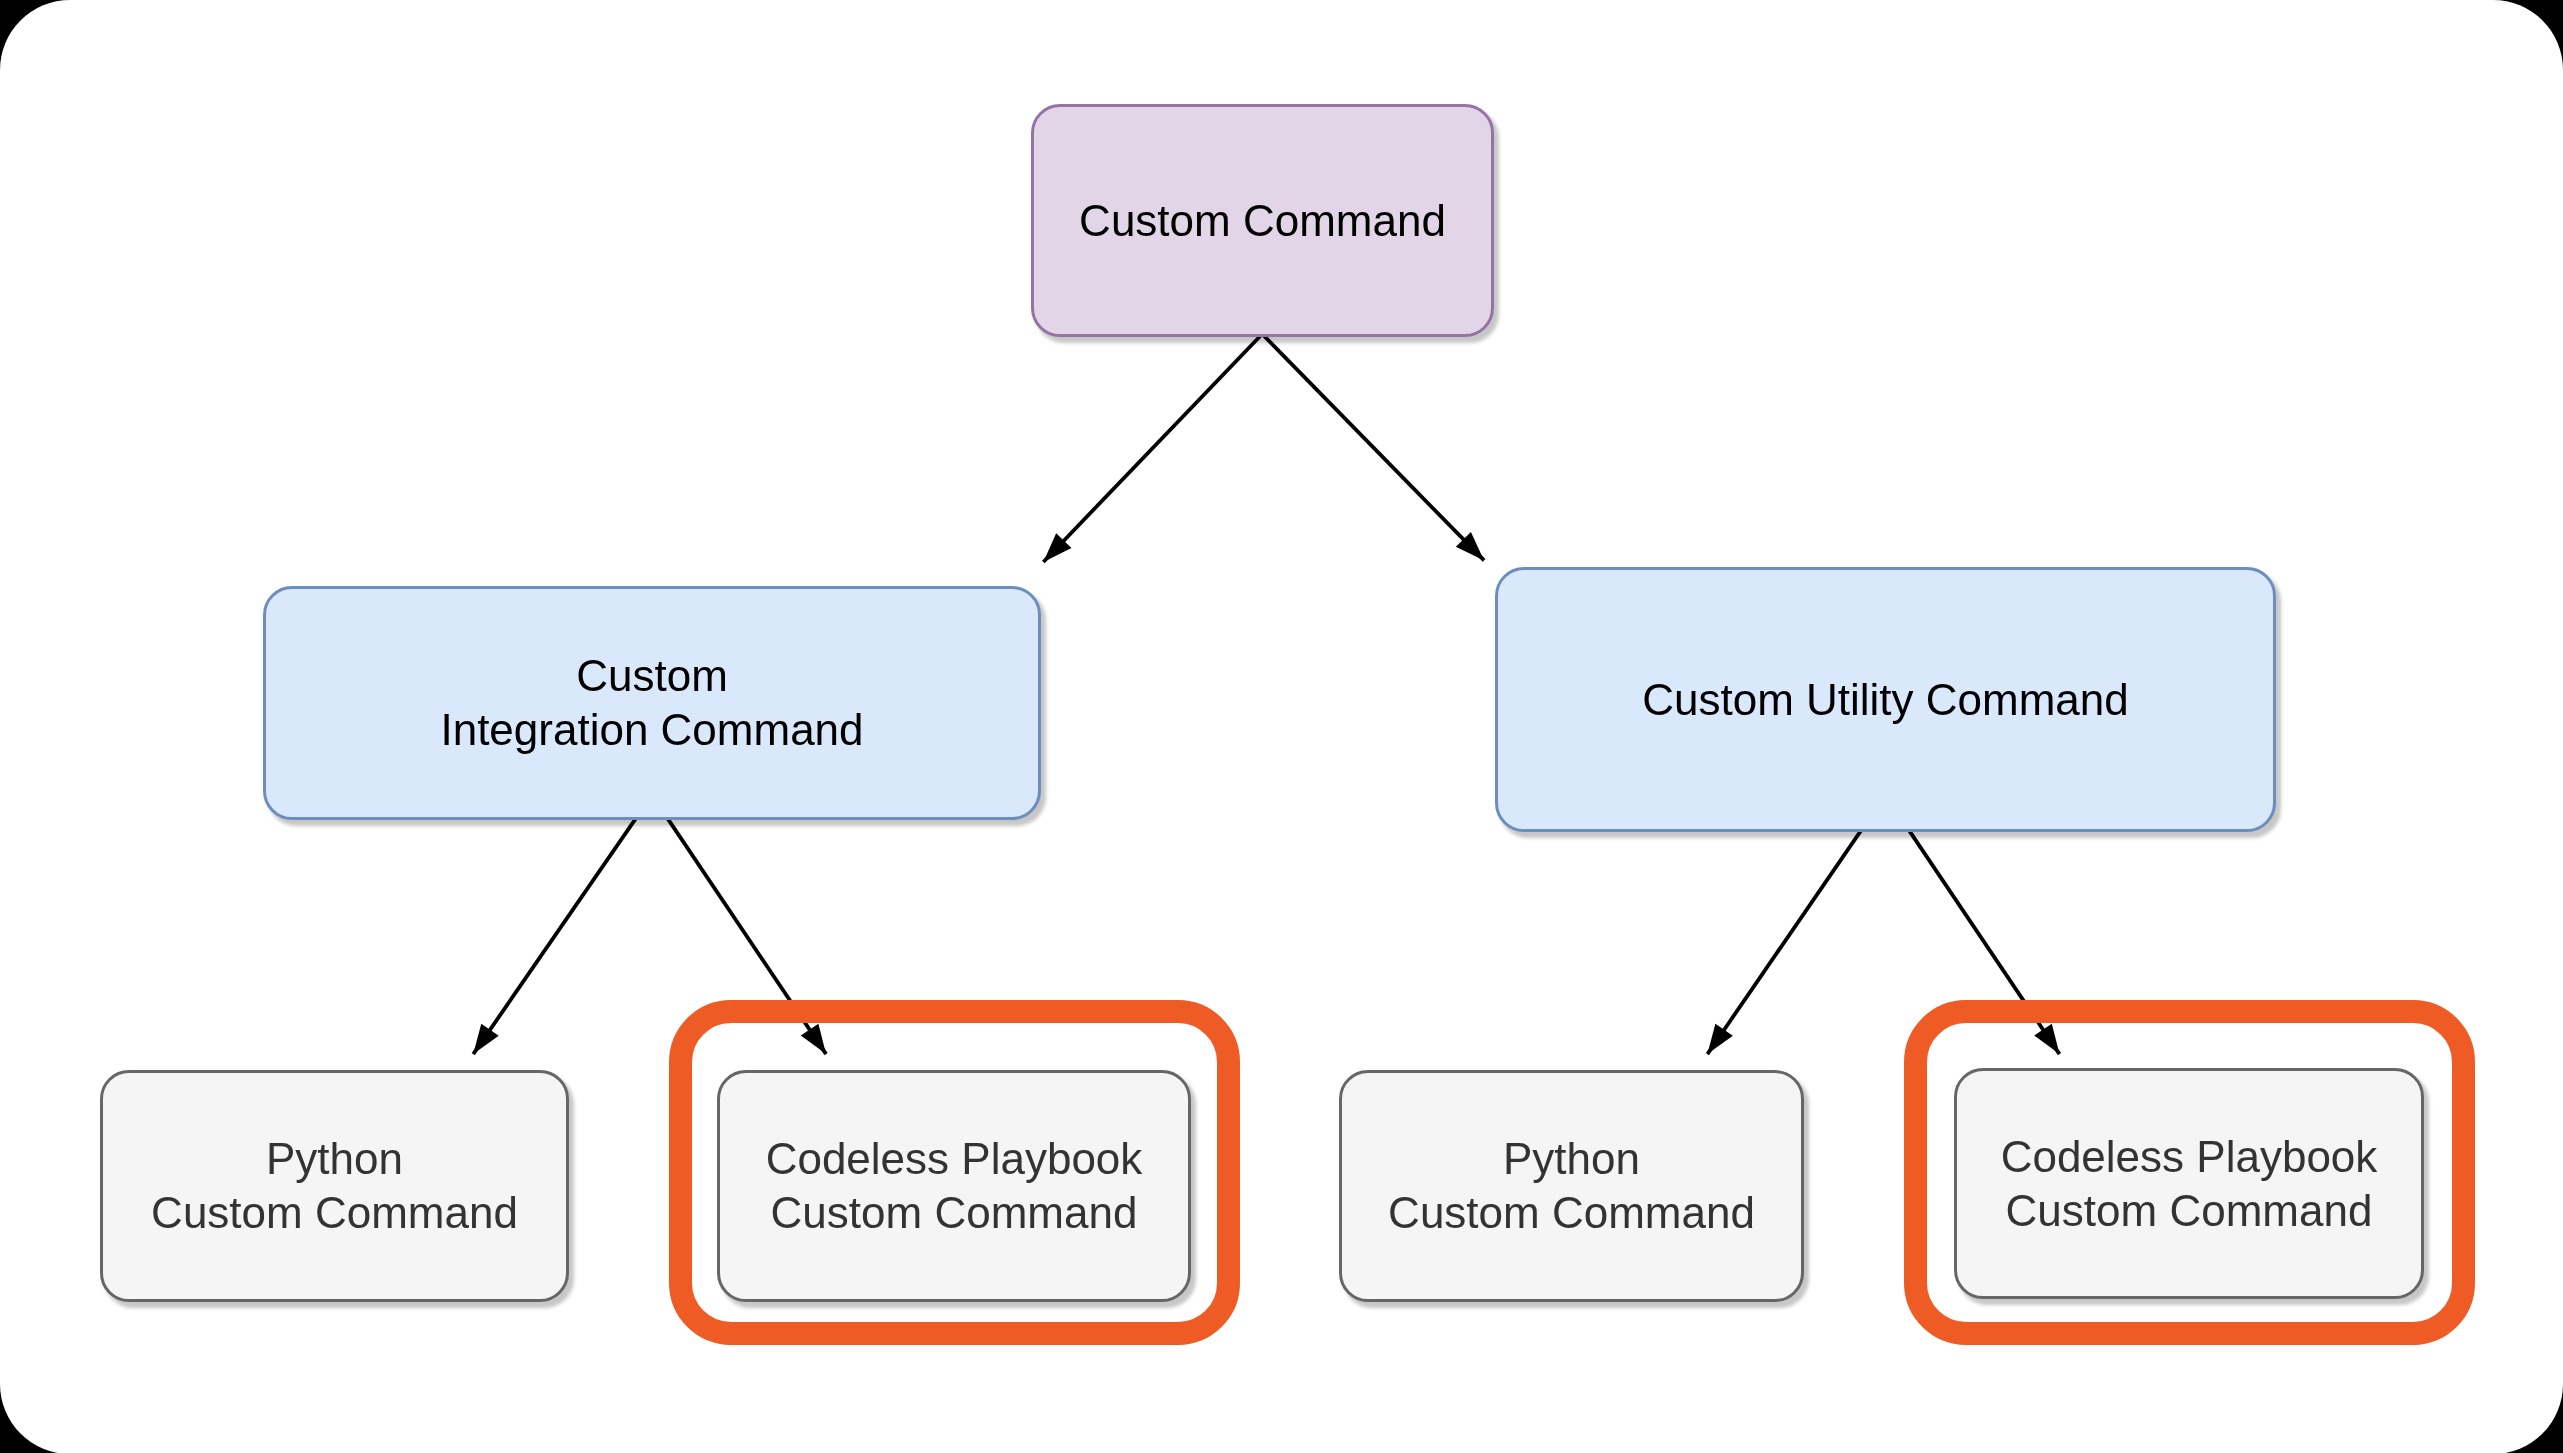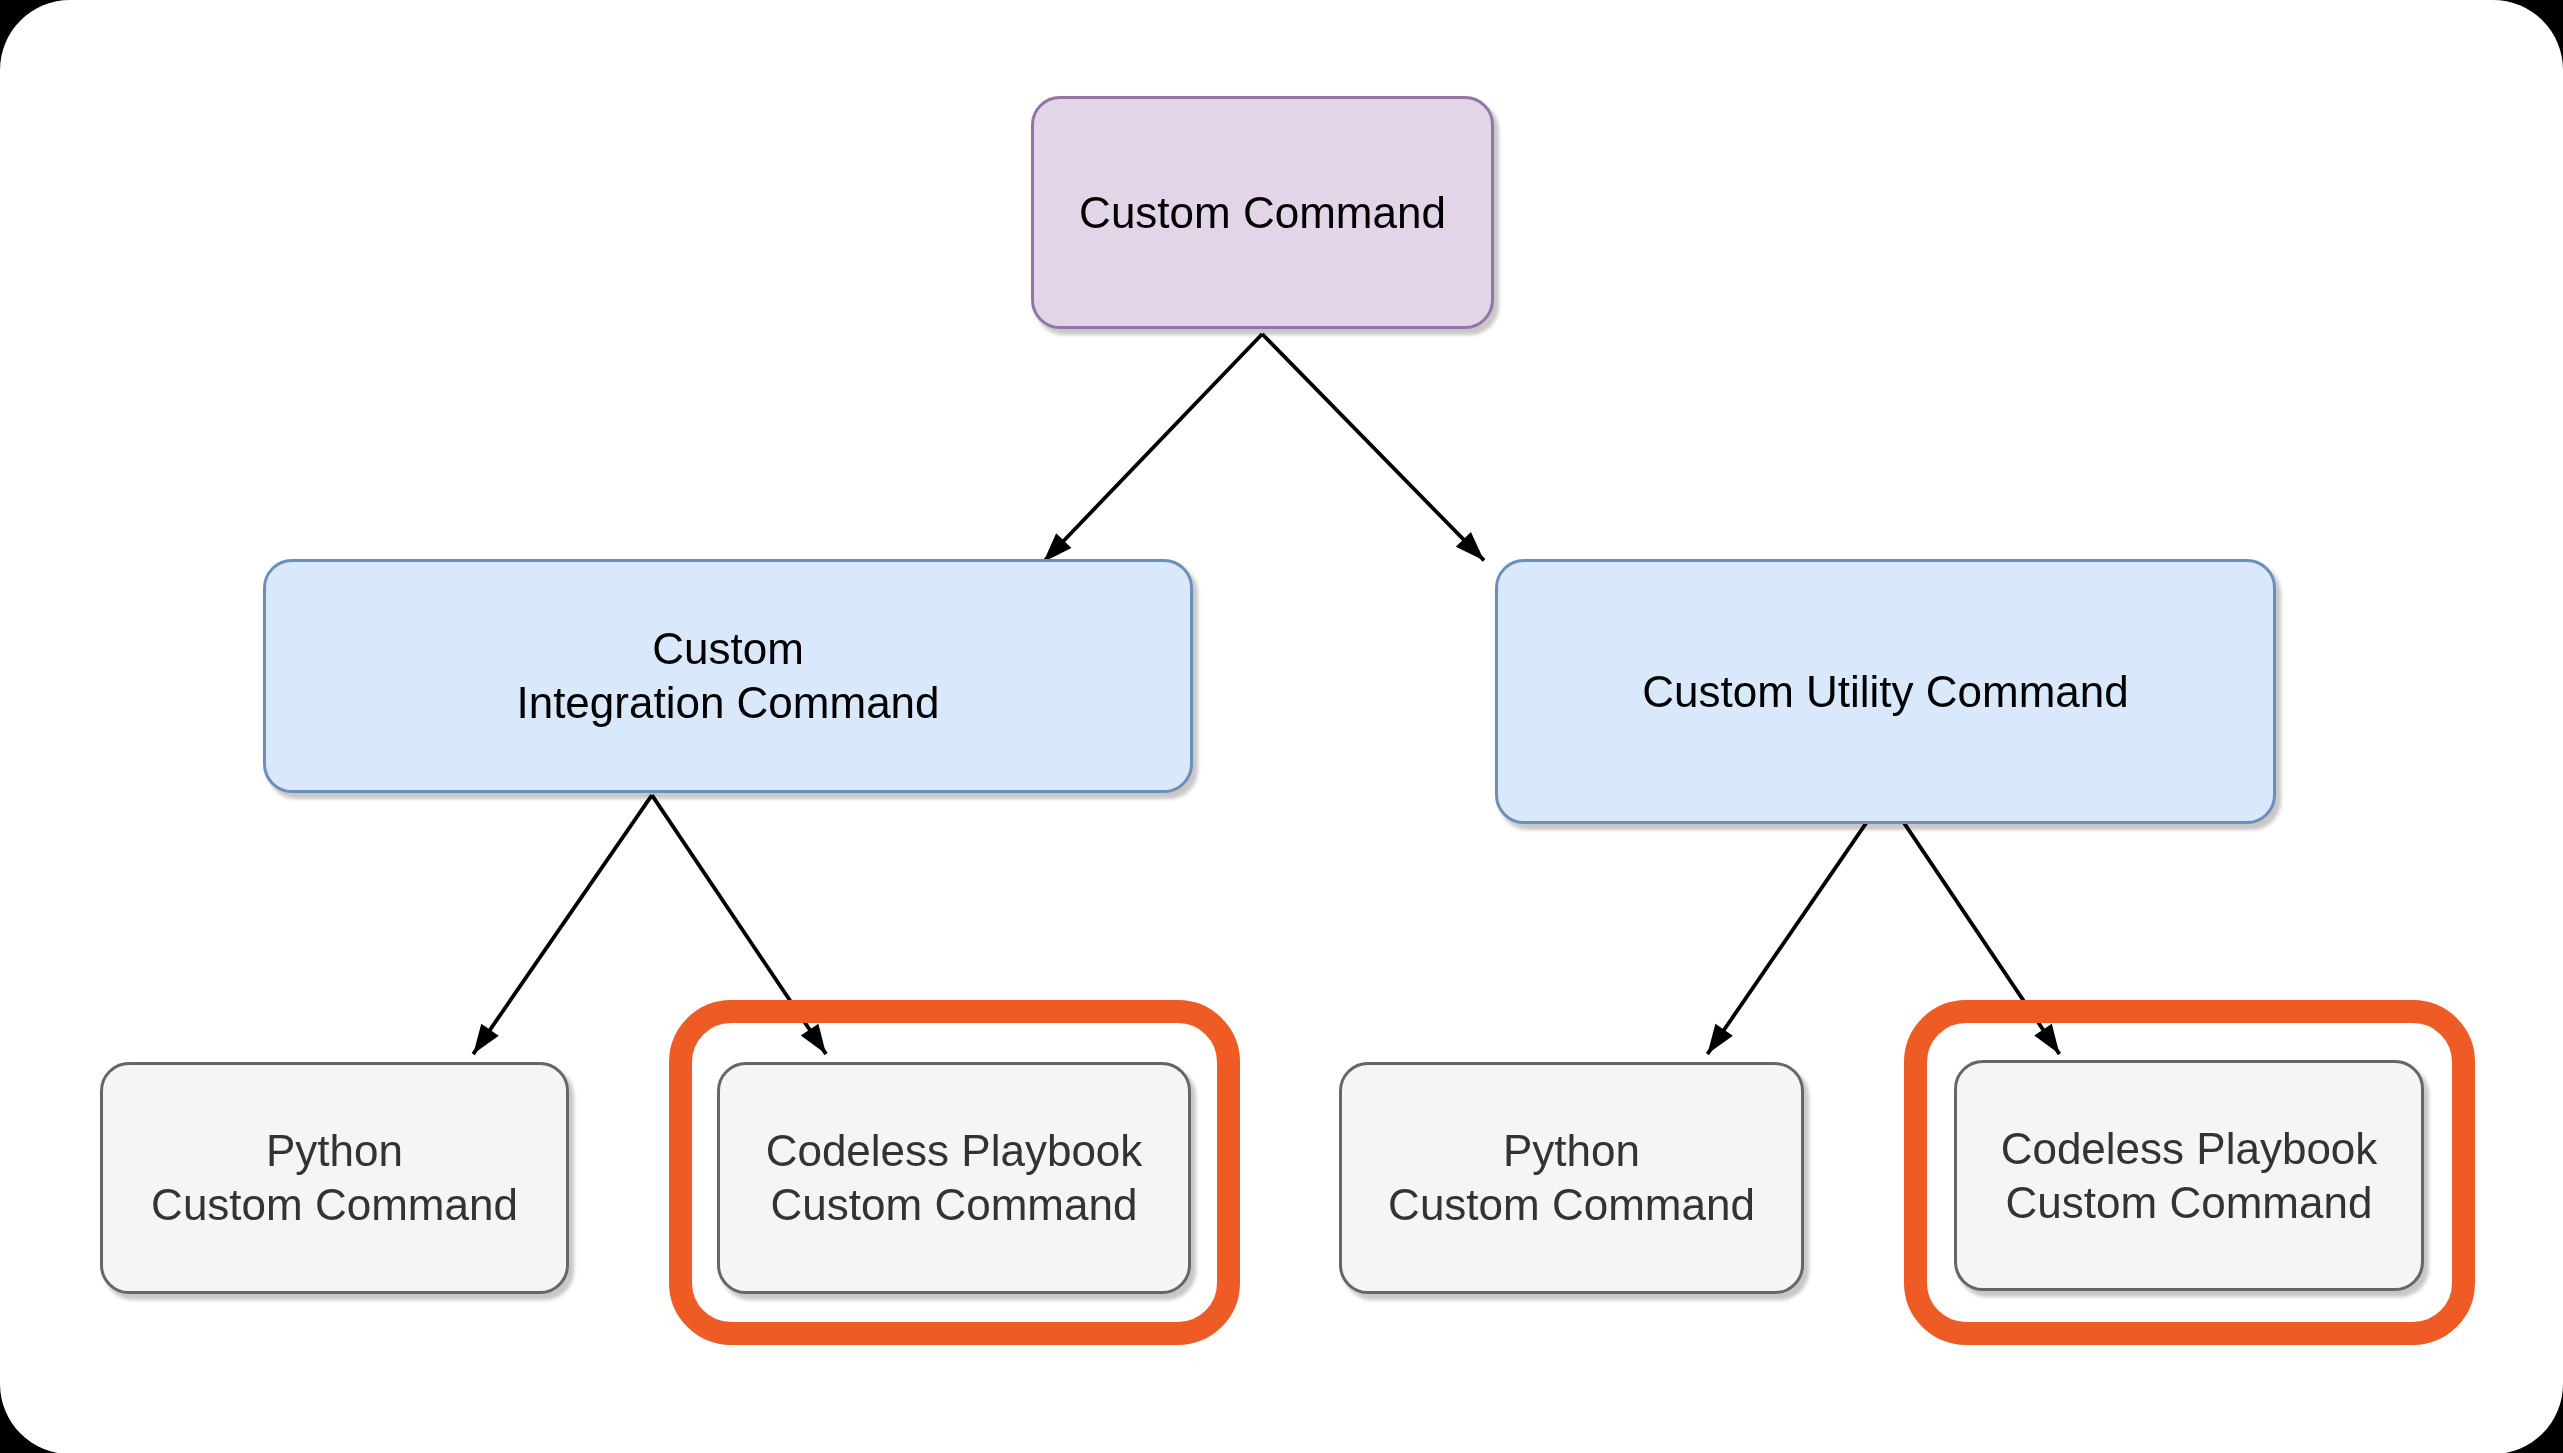--- a/index.html
+++ b/index.html
@@ -36,39 +36,40 @@
     box-sizing: border-box;
     border-radius: 29px;
     display: flex;
     align-items: center;
     justify-content: center;
     text-align: center;
     font-size: 44px;
     line-height: 1.22;
     color: var(--text, #000);
     box-shadow: 4.5px 5.3px 3.8px rgba(0,0,0,0.22);
+    margin-top: 8px;
   }
   .node .label { white-space: pre-line; }
 
   .node.purple {
     background: var(--purple-fill, #E1D5E7);
     border: 3px solid var(--purple-stroke, #9673A6);
   }
   .node.blue {
     background: var(--blue-fill, #DAE8FC);
     border: 3px solid var(--blue-stroke, #6C8EBF);
   }
   .node.gray {
     background: var(--gray-fill, #F5F5F5);
     border: 3px solid var(--gray-stroke, #666666);
     color: var(--text-muted, #333);
   }
 
   #node-root        { left: 1031px; top: 96px;  width: 463px;  height: 233px; }
-  #node-integration { left: 263px;  top: 559px;  width: 930px; height: 234px; }
+  #node-integration { left: 263px;  top: 578px;  width: 778px; height: 234px; }
   #node-utility     { left: 1495px; top: 559px;  width: 781px; height: 265px; }
   #node-py-int      { left: 100px;  top: 1062px; width: 469px;  height: 232px; }
   #node-cp-int      { left: 717px;  top: 1062px; width: 474px;  height: 232px; }
   #node-py-util     { left: 1339px; top: 1062px; width: 465px;  height: 232px; }
   #node-cp-util     { left: 1954px; top: 1060px; width: 470px;  height: 231px; }
 
   .highlight-ring {
     position: absolute;
     box-sizing: border-box;
     border: 23px solid var(--highlight, #EF5B25);

